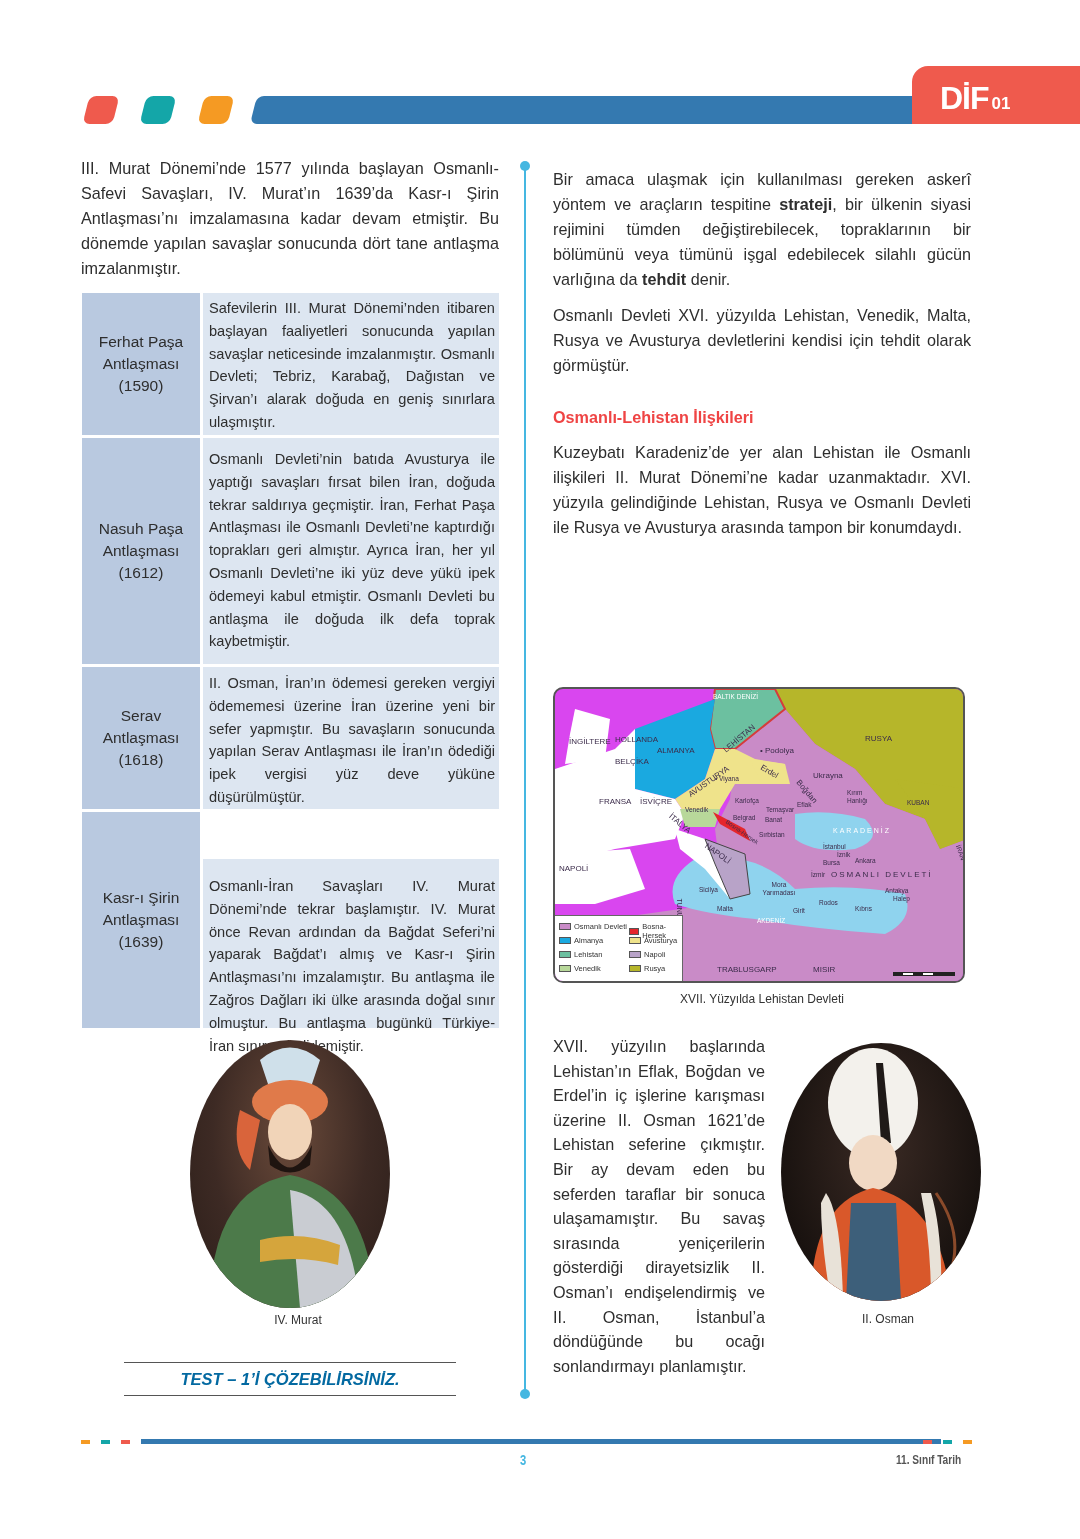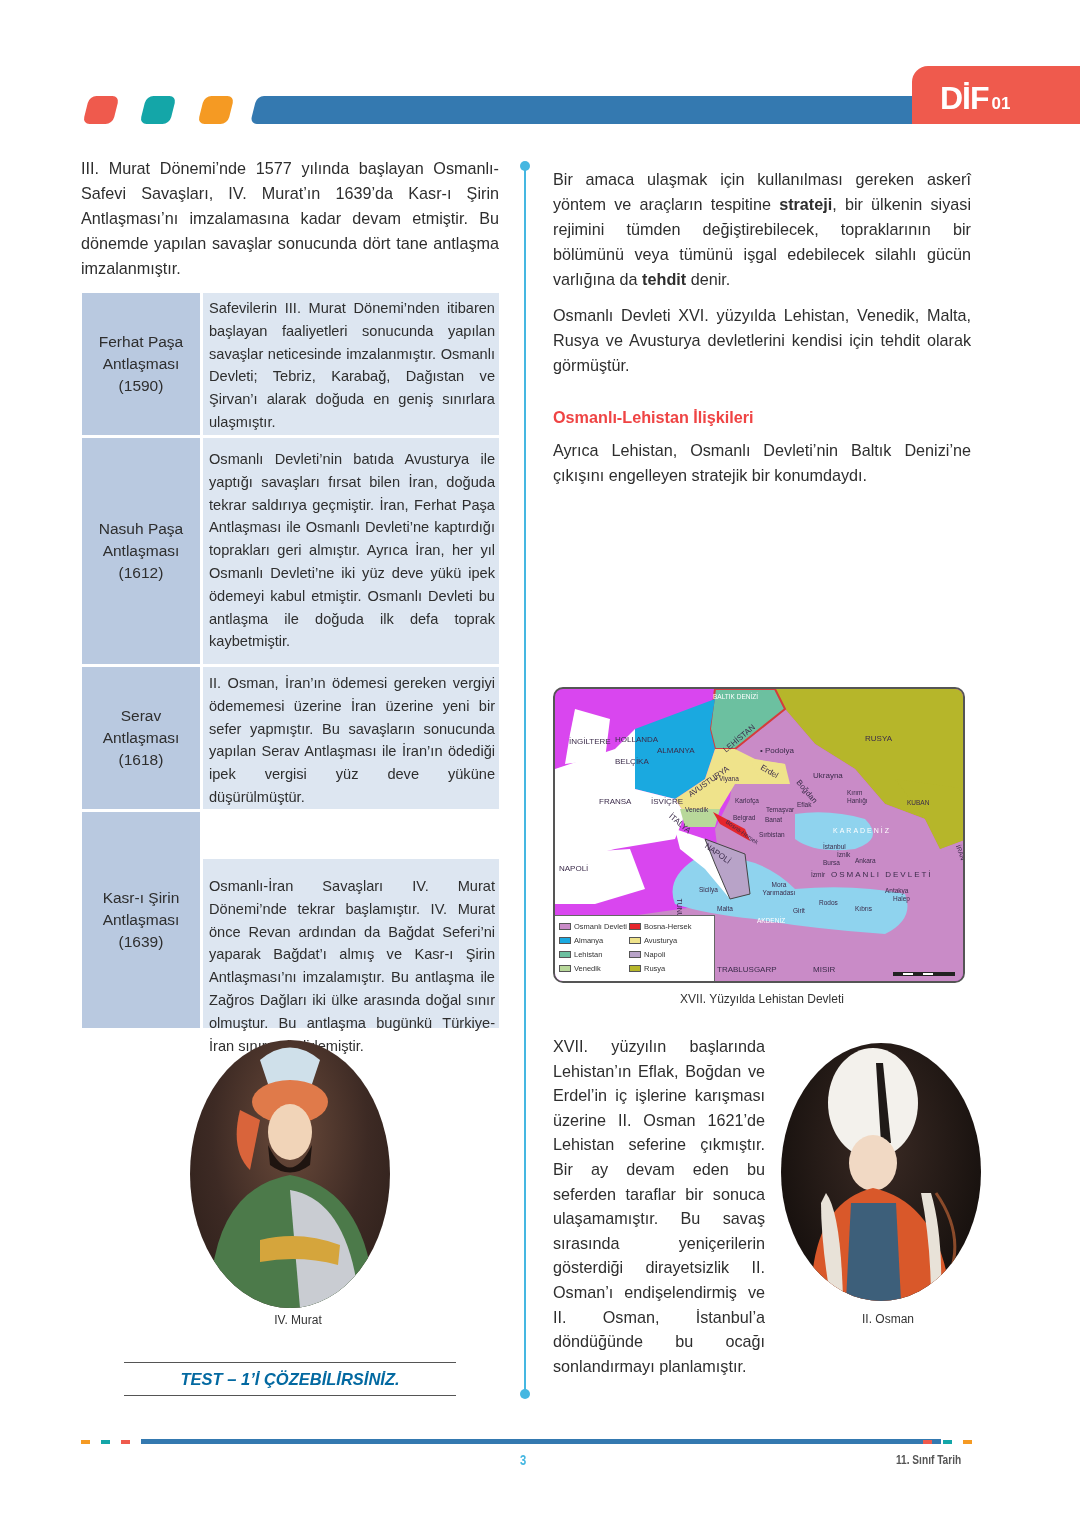--- a/index.html
+++ b/index.html
@@ -31,21 +31,21 @@
   .vdot { position: absolute; left: 520px; width: 10px; height: 10px; border-radius: 50%; background: #45b7e1; }
 
   
   .right-col { position: absolute; left: 553px; width: 418px; }
   .h-title { font-size: 18.4px; font-weight: bold; color: #6d6d6d; line-height: 25px; }
   .h-sub { font-size: 16.2px; font-weight: bold; color: #ef4444; }
 
   
   .map { position: absolute; left: 553px; top: 687px; width: 412px; height: 296px; border: 2px solid #555; border-radius: 10px; overflow: hidden; background: #d946ef; }
   .map-label { position: absolute; font-size: 8px; color: #3b2b4a; white-space: nowrap; font-family: "Liberation Sans", sans-serif; }
-  .legend { position: absolute; left: 0; top: 226px; width: 160px; height: 70px; background: #fff; border-top: 1px solid #666; border-right: 1px solid #666; }
+  .legend { position: absolute; left: 0; top: 226px; width: 128px; height: 70px; background: #fff; border-top: 1px solid #666; border-right: 1px solid #666; }
   .legend-item { position: absolute; font-size: 7.5px; color: #333; display: flex; align-items: center; gap: 3px; }
   .legend-sw { width: 12px; height: 7px; border: 0.5px solid #555; }
 
   
   .foot-sq { position: absolute; top: 1440px; width: 9px; height: 4px; }
   .foot-bar { position: absolute; top: 1439px; left: 141px; width: 800px; height: 5px; background: #3479b0; }
   .page-num { position: absolute; top: 1451px; left: 519px; font-size: 15px; color: #45b7e1; font-weight: bold; transform: scaleX(0.75); }
   .book-name { position: absolute; top: 1452px; left: 896px; font-size: 13px; color: #555; font-weight: bold; transform: scaleX(0.78); transform-origin: left; white-space: nowrap; }
 </style>
 </head>
@@ -124,21 +124,21 @@
 <div class="vline"></div>
 <div class="vdot" style="top:161px;"></div>
 <div class="vdot" style="top:1389px;"></div>
 
 <div class="right-col" style="top:156px;">
   <p class="para" style="margin-top:11px;">
     <span>Bir amaca ulaşmak için kullanılması gereken askerî yöntem ve araçların tespitine </span><b>strateji</b><span>, bir ülkenin siyasi rejimini tümden değiştirebilecek, topraklarının bir bölümünü veya tümünü işgal edebilecek silahlı gücün varlığına da </span><b>tehdit</b><span> denir.</span>
   </p>
   <p class="para" style="margin-top:11px;">Osmanlı Devleti XVI. yüzyılda Lehistan, Venedik, Malta, Rusya ve Avusturya devletlerini kendisi için tehdit olarak görmüştür.</p>
   <h3 class="h-sub" style="margin-top:30px;">Osmanlı-Lehistan İlişkileri</h3>
-  <p class="para" style="margin-top:11px;">Ayrıca Lehistan, Osmanlı Devleti’nin Baltık Denizi’ne çıkışını engelleyen stratejik bir konumdaydı.</p>
+  <p class="para" style="margin-top:13px;">Kuzeybatı Karadeniz’de yer alan Lehistan ile Osmanlı ilişkileri II. Murat Dönemi’ne kadar uzanmaktadır. XVI. yüzyıla gelindiğinde Lehistan, Rusya ve Osmanlı Devleti ile Rusya ve Avusturya arasında tampon bir konumdaydı.</p>
 </div>
 
 <div class="map">
   <svg width="412" height="296" viewBox="0 0 412 296" style="position:absolute;left:0;top:0;">
 
     <path d="M220 0 L412 0 L412 150 L385 160 L370 130 L330 115 L300 80 L260 55 L230 20 Z" fill="#b6b62a"></path>
 
     <path d="M180 60 L230 20 L260 55 L300 80 L330 115 L370 130 L385 160 L412 150 L412 296 L240 296 L235 240 L200 230 L170 220 L160 140 L175 110 Z" fill="#c98bc7"></path>
 
     <path d="M55 230 L160 215 L240 225 L240 296 L60 296 Z" fill="#c98bc7"></path>
@@ -183,21 +183,21 @@
   <span class="map-label" style="left:60px;top:68px;">BELÇİKA</span>
   <span class="map-label" style="left:165px;top:45px;transform:rotate(-40deg);">LEHİSTAN</span>
   <span class="map-label" style="left:205px;top:57px;">• Podolya</span>
   <span class="map-label" style="left:310px;top:45px;">RUSYA</span>
   <span class="map-label" style="left:130px;top:88px;transform:rotate(-35deg);">AVUSTURYA</span>
   <span class="map-label" style="left:160px;top:86px;font-size:6.5px;">• Viyana</span>
   <span class="map-label" style="left:205px;top:78px;transform:rotate(30deg);">Erdel</span>
   <span class="map-label" style="left:258px;top:82px;">Ukrayna</span>
   <span class="map-label" style="left:238px;top:98px;transform:rotate(50deg);">Boğdan</span>
   <span class="map-label" style="left:44px;top:108px;">FRANSA</span>
-  <span class="map-label" style="left:96px;top:108px;">İSVİÇRE</span>
+  <span class="map-label" style="left:85px;top:108px;">İSVİÇRE</span>
   <span class="map-label" style="left:-8px;top:120px;color:#fff;font-size:6px;transform:rotate(70deg);">ATLAS OKYANUSU</span>
   <span class="map-label" style="left:180px;top:108px;font-size:6.5px;">Karlofça</span>
   <span class="map-label" style="left:211px;top:117px;font-size:6.5px;">Temaşvar</span>
   <span class="map-label" style="left:242px;top:112px;font-size:6.5px;">Eflak</span>
   <span class="map-label" style="left:292px;top:100px;font-size:6.5px;width:30px;white-space:normal;line-height:8px;">Kırım Hanlığı</span>
   <span class="map-label" style="left:352px;top:110px;font-size:6.5px;">KUBAN</span>
   <span class="map-label" style="left:130px;top:117px;font-size:6.5px;">Venedik</span>
   <span class="map-label" style="left:178px;top:125px;font-size:6.5px;">Belgrad</span>
   <span class="map-label" style="left:210px;top:127px;font-size:6.5px;">Banat</span>
   <span class="map-label" style="left:112px;top:130px;transform:rotate(40deg);">İTALYA</span>

